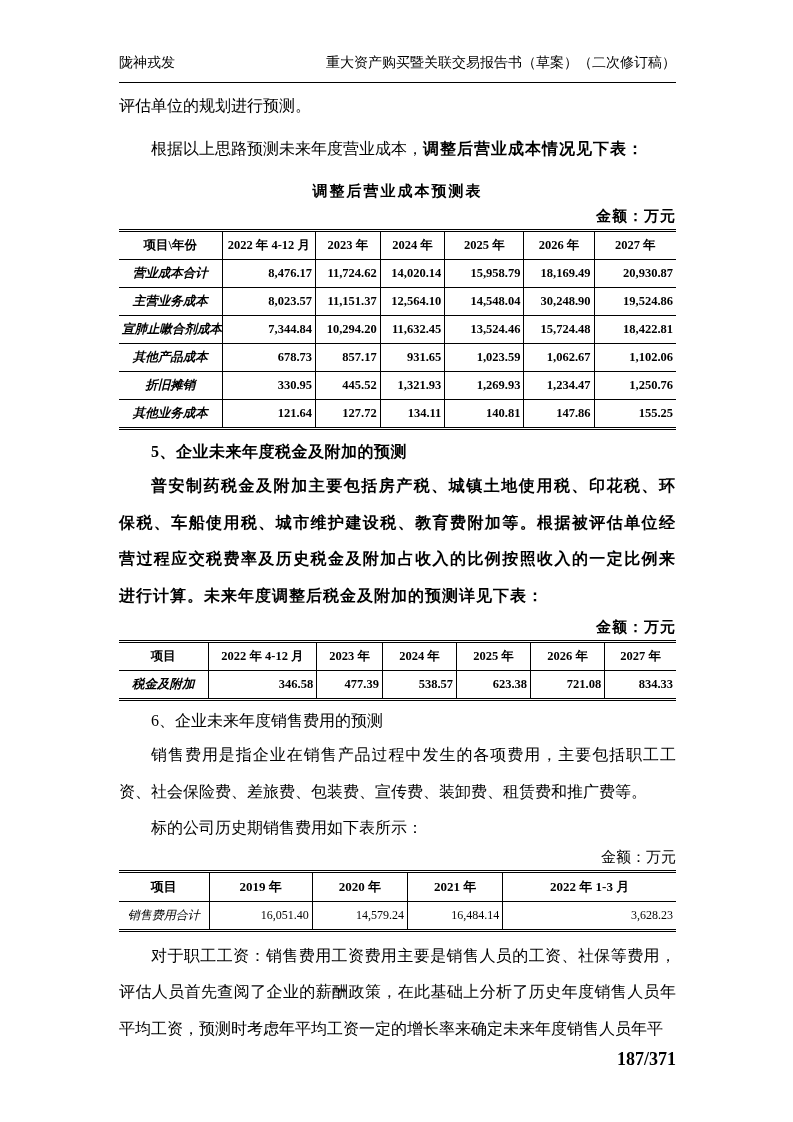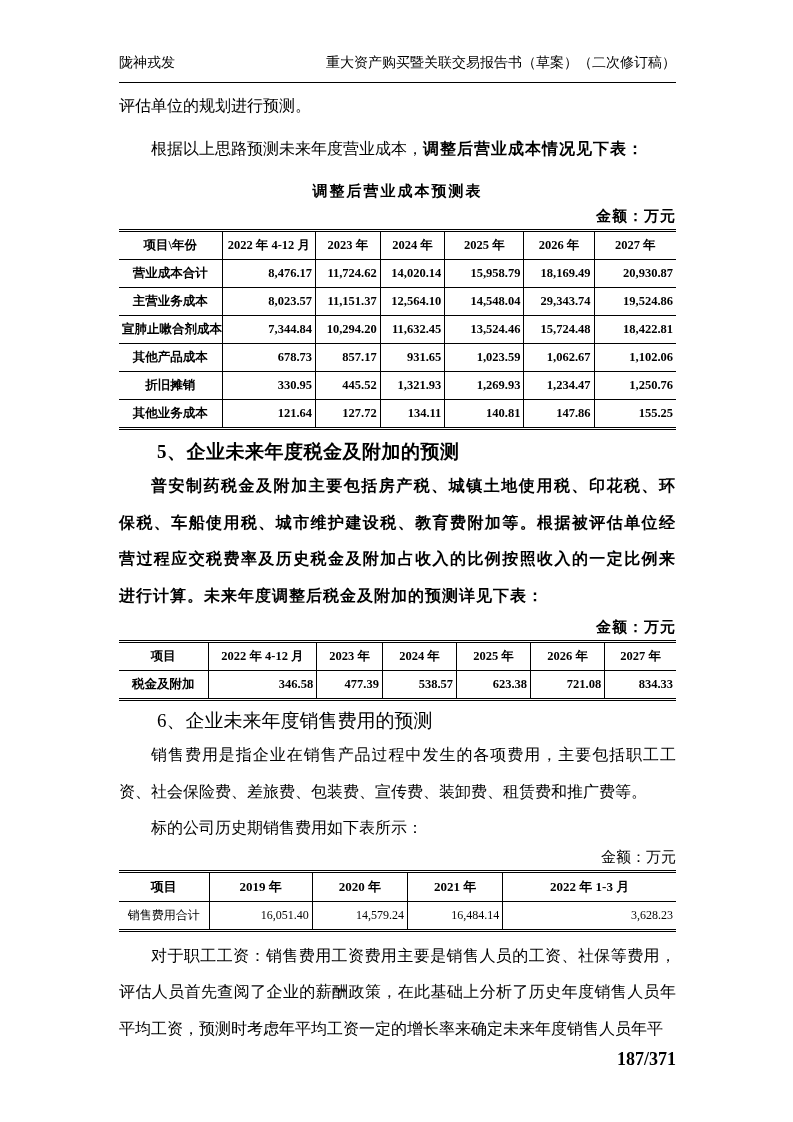--- a/index.html
+++ b/index.html
@@ -31,21 +31,21 @@
     line-height: 26px;
     text-align: justify;
   }
   .para.spread { line-height: 36.5px; }
   .indent { text-indent: 2em; }
   .kai {
     font-weight: bold;
     letter-spacing: 1px;
   }
   .sec-heading {
-    font-size: 19px;
+    font-size: 16px;
     line-height: 24px;
     padding-left: 2em;
     margin-top: 10px;
   }
   .sec-heading.bold { font-weight: bold; letter-spacing: 0.5px; }
   .t-title {
     text-align: center;
     font-size: 15px;
     font-weight: bold;
     letter-spacing: 2px;
@@ -68,21 +68,21 @@
   }
   th, td {
     border: 1px solid #000;
     padding: 5px 3px;
     overflow: hidden;
     white-space: nowrap;
   }
   th:first-child, td:first-child { border-left: none; }
   th:last-child, td:last-child { border-right: none; }
   thead th { text-align: center; font-weight: bold; }
-  td.label { text-align: center; }
+  td.label { text-align: center; font-style: italic; }
   td.num { text-align: right; }
   table.kai-table th, table.kai-table td { font-weight: bold; }
   table.plain-table tbody td { font-weight: normal; font-size: 12px; margin-top: 6px; }
   table.plain-table thead th { font-size: 13px; }
   
   .mt-p1 { margin-top: 10px; }
   .mt-p2 { margin-top: 17px; }
   .mt-t1title { margin-top: 17px; }
   .mt-unit { margin-top: 3px; }
   .mt-table { margin-top: 3px; }
@@ -147,21 +147,21 @@
           <td class="num">15,958.79</td>
           <td class="num">18,169.49</td>
           <td class="num">20,930.87</td>
         </tr>
         <tr>
           <td class="label">主营业务成本</td>
           <td class="num">8,023.57</td>
           <td class="num">11,151.37</td>
           <td class="num">12,564.10</td>
           <td class="num">14,548.04</td>
-          <td class="num">29,343.74</td>
+          <td class="num">30,248.90</td>
           <td class="num">19,524.86</td>
         </tr>
         <tr>
           <td class="label">宣肺止嗽合剂成本</td>
           <td class="num">7,344.84</td>
           <td class="num">10,294.20</td>
           <td class="num">11,632.45</td>
           <td class="num">13,524.46</td>
           <td class="num">15,724.48</td>
           <td class="num">18,422.81</td>

